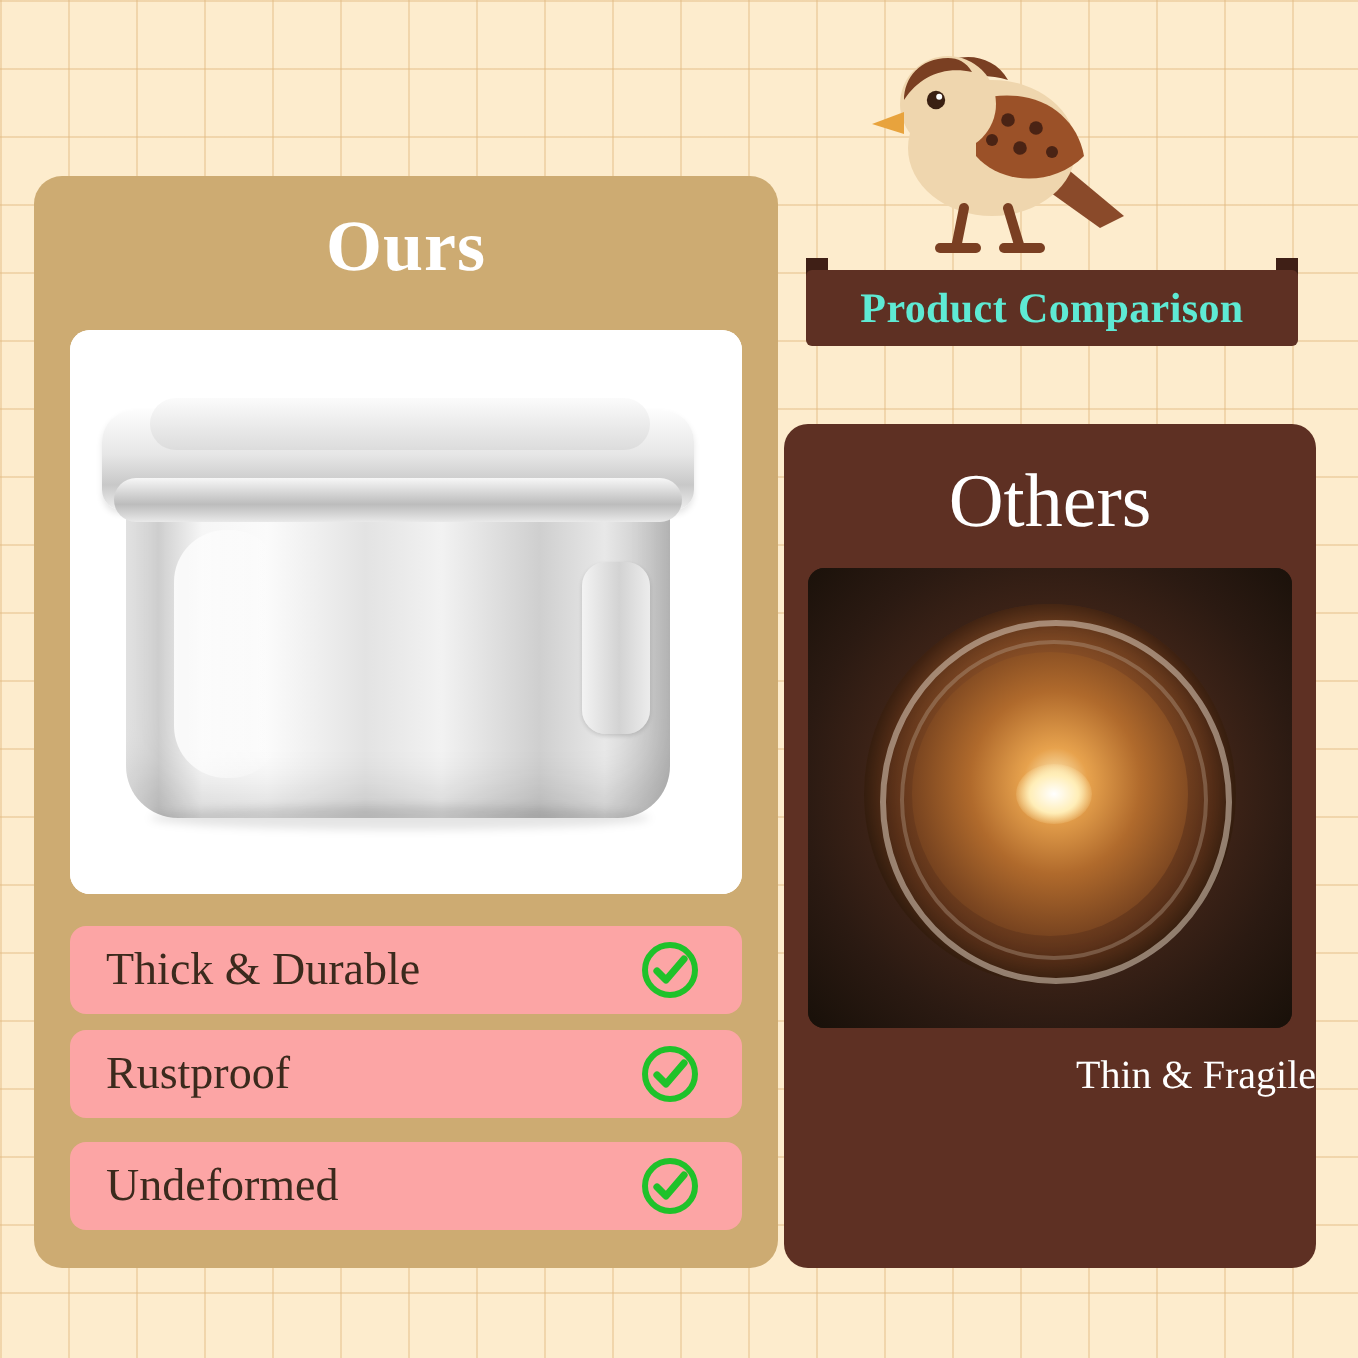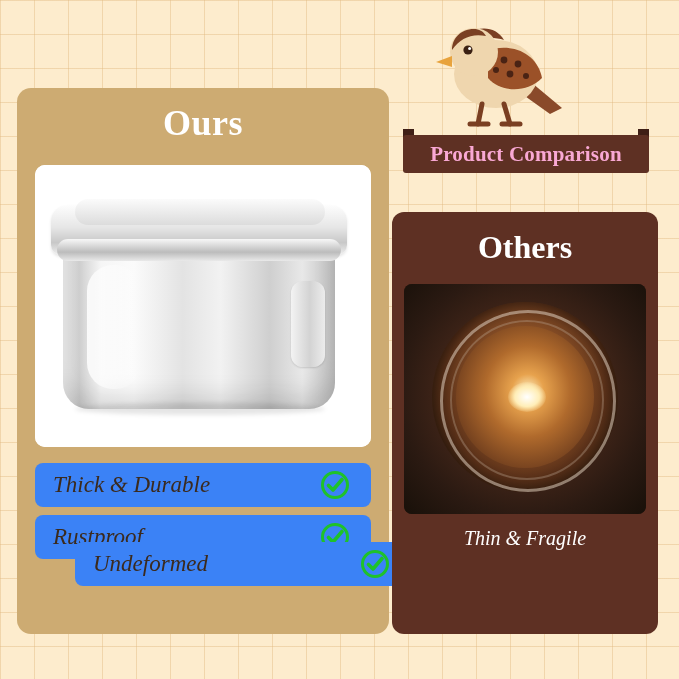--- a/index.html
+++ b/index.html
@@ -133,24 +133,23 @@
     border-radius: 26px;
     background: linear-gradient(to right, rgba(255,255,255,0.85), rgba(255,255,255,0));
   }
 
   
   .feature-row {
     position: absolute;
     left: 18px;
     width: 336px;
     height: 44px;
-    background: #3b82f6;
+    background: #fca5a5;
     border-radius: 8px;
     box-sizing: border-box;
-    font-style: italic;
   }
   .feature-row .label {
     position: absolute;
     left: 18px;
     top: 50%;
     transform: translateY(-50%);
     font-size: 23px;
     color: #3b2a1d;
   }
   .feature-row .check {
@@ -178,21 +177,21 @@
     top: 135px;
     width: 246px;
     height: 38px;
     background: #5e3023;
     border-radius: 3px;
     display: flex;
     align-items: center;
     justify-content: center;
   }
   .banner-text {
-    color: #f9a8d4;
+    color: #5eead4;
     font-size: 21px;
     font-weight: bold;
     letter-spacing: 0.2px;
   }
   .banner-tail-l, .banner-tail-r {
     position: absolute;
     top: 129px;
     width: 11px;
     height: 10px;
     background: #3f1f16;
@@ -211,22 +210,22 @@
     border-radius: 12px;
     box-sizing: border-box;
   }
   .others-title {
     position: absolute;
     top: 17px;
     left: 0;
     width: 100%;
     text-align: center;
     color: #ffffff;
-    font-size: 32px;
-    font-weight: bold;
+    font-size: 38px;
+    font-weight: normal;
   }
   .others-photo {
     position: absolute;
     left: 12px;
     top: 72px;
     width: 242px;
     height: 230px;
     border-radius: 8px;
     overflow: hidden;
     background: #2a1a12;
@@ -280,25 +279,24 @@
     width: 150px;
     height: 156px;
     border-radius: 50%;
     border: 2px solid rgba(190,170,150,0.35);
   }
   .others-lines {
     position: absolute;
     left: 0;
     top: 312px;
     width: 100%;
-    text-align: center;
+    text-align: right;
     color: #ffffff;
     font-size: 20px;
     line-height: 28px;
-    font-style: italic;
   }
 </style>
 </head>
 <body>
 
 <div class="page">
 
   <div class="bird">
     <svg viewBox="0 0 140 118" width="140" height="118" aria-hidden="true">
 
@@ -364,21 +362,21 @@
     <div class="feature-row" style="top:427px;">
       <span class="label">Rustproof</span>
       <span class="check">
         <svg viewBox="0 0 28 28" width="28" height="28" aria-hidden="true">
           <circle cx="14" cy="14" r="12.5" fill="none" stroke="#1fc22a" stroke-width="3"></circle>
           <path d="M7.5 14.5 L12 19 L21 8.5" fill="none" stroke="#1fc22a" stroke-width="3.6" stroke-linecap="round" stroke-linejoin="round"></path>
         </svg>
       </span>
     </div>
 
-    <div class="feature-row" style="top:454px;margin-left:40px;">
+    <div class="feature-row" style="top:483px;">
       <span class="label">Undeformed</span>
       <span class="check">
         <svg viewBox="0 0 28 28" width="28" height="28" aria-hidden="true">
           <circle cx="14" cy="14" r="12.5" fill="none" stroke="#1fc22a" stroke-width="3"></circle>
           <path d="M7.5 14.5 L12 19 L21 8.5" fill="none" stroke="#1fc22a" stroke-width="3.6" stroke-linecap="round" stroke-linejoin="round"></path>
         </svg>
       </span>
     </div>
   </div>
 

